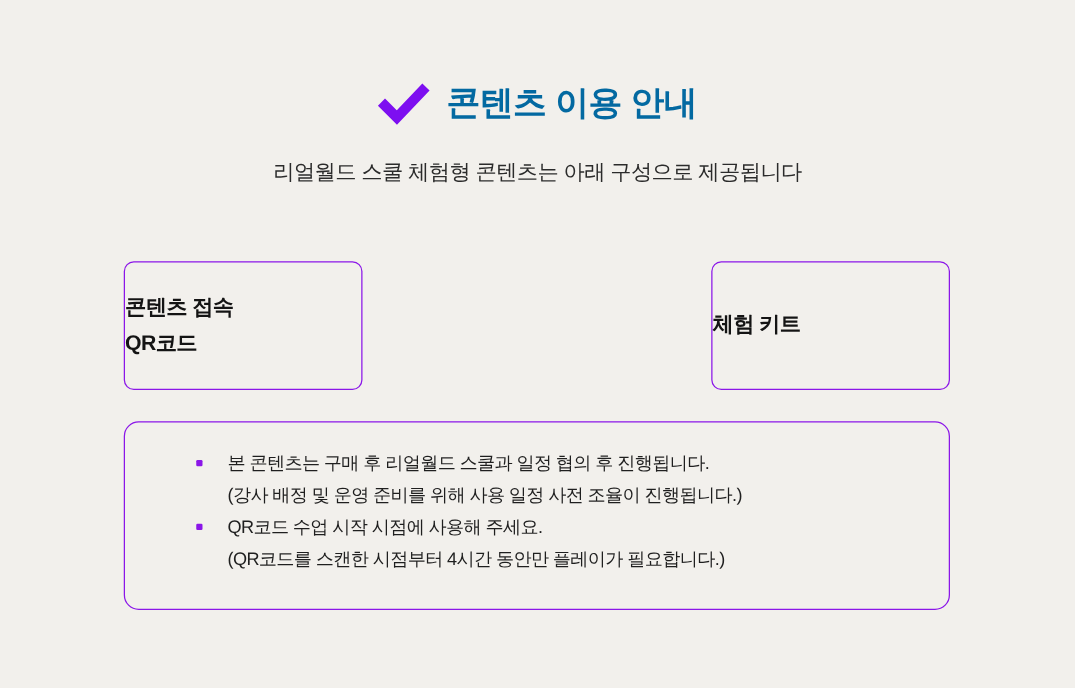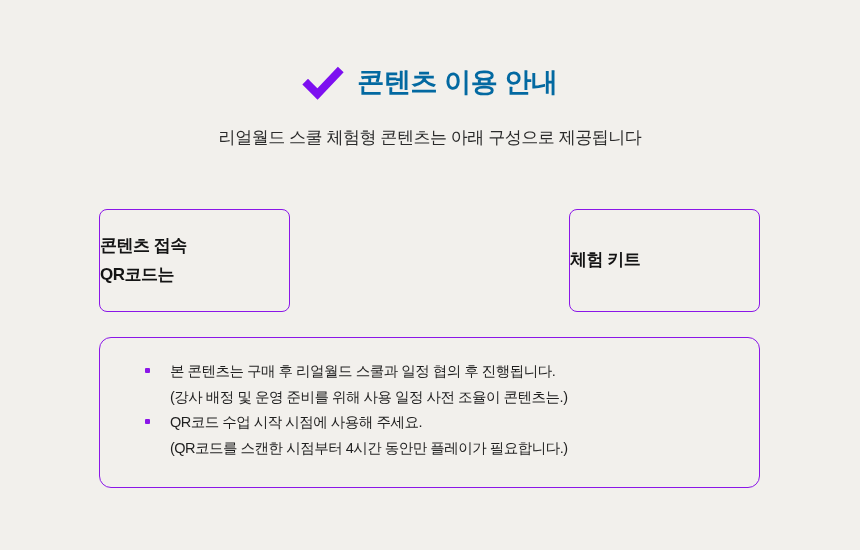--- a/index.html
+++ b/index.html
@@ -99,21 +99,21 @@
   .notes {
     position: absolute;
     left: 99px;
     top: 337px;
     width: 661px;
     height: 151px;
     box-sizing: border-box;
     border: 1.5px solid #8b16e8;
     border-radius: 12px;
     background: transparent;
-    padding: 22px 0 0 0;
+    padding: 22px 0 0 12px;
   }
   .note-list {
     margin: 0;
     padding: 0;
     list-style: none;
   }
   .note-item {
     position: relative;
     padding-left: 70px;
     margin-bottom: 3px;
@@ -151,37 +151,37 @@
     </svg>
     <div class="title">콘텐츠 이용 안내</div>
   </div>
 
   <div class="subtitle">리얼월드 스쿨 체험형 콘텐츠는 아래 구성으로 제공됩니다</div>
 
   <div class="cards">
 
     <div class="card">
       <div class="card-line">콘텐츠 접속</div>
-      <div class="card-line">QR코드는</div>
+      <div class="card-line">QR코드</div>
     </div>
 
     <div class="card">
       <div class="card-line">체험 키트</div>
     </div>
 
 
   </div>
 
   <div class="notes">
     <ul class="note-list">
 
       <li class="note-item">
         <span class="bullet"></span>
         <div class="note-main">본 콘텐츠는 구매 후 리얼월드 스쿨과 일정 협의 후 진행됩니다.</div>
-        <div class="note-sub">(강사 배정 및 운영 준비를 위해 사용 일정 사전 조율이 콘텐츠는.)</div>
+        <div class="note-sub">(강사 배정 및 운영 준비를 위해 사용 일정 사전 조율이 진행됩니다.)</div>
       </li>
 
       <li class="note-item">
         <span class="bullet"></span>
         <div class="note-main">QR코드 수업 시작 시점에 사용해 주세요.</div>
         <div class="note-sub">(QR코드를 스캔한 시점부터 4시간 동안만 플레이가 필요합니다.)</div>
       </li>
 
     </ul>
   </div>

